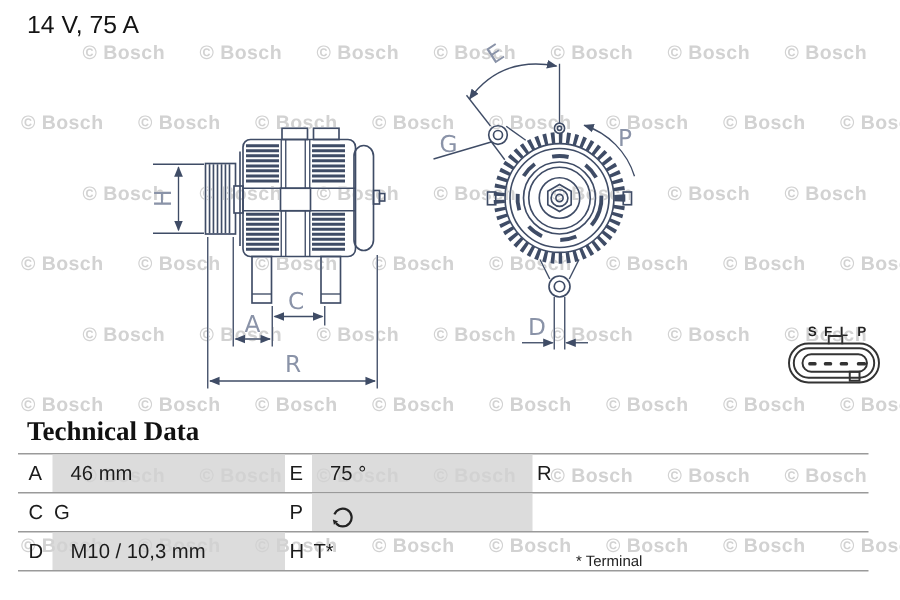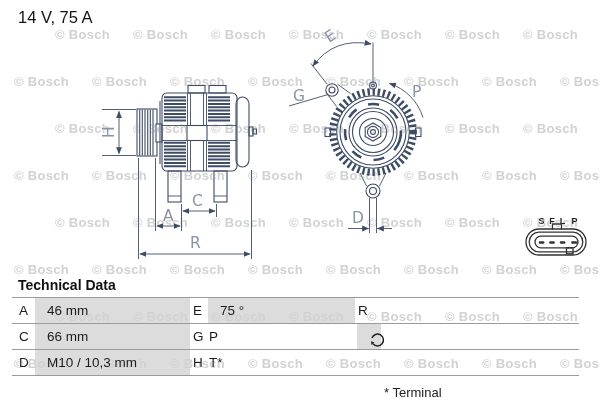--- a/index.html
+++ b/index.html
@@ -18,29 +18,29 @@
   .ln{stroke:var(--line);fill:none;stroke-width:1.1;}
   .thin{stroke-width:.9;}
   .wf{fill:#fff;}
   .dim{stroke:var(--line);fill:none;stroke-width:.9;}
   .dlabel{fill:var(--dim-label);font-family:"DejaVu Sans",sans-serif;font-size:15.5px;}
   .conn{stroke:var(--connector);fill:none;stroke-width:1.3;}
   .connf{fill:var(--connector);stroke:none;}
   .pinlab{fill:#222;font-family:"Liberation Sans",sans-serif;font-size:9px;font-weight:700;text-anchor:middle;}
   
   #tbl{position:absolute;left:12px;top:277px;width:567px;z-index:3;}
-  #tbl-title{font-size:14px;font-weight:700;margin:0 0 4px 6px;color:#111;}
+  #tbl-title{font-size:18px;font-weight:700;margin:0 0 4px 6px;color:#111;font-family:Liberation Serif, serif;}
   .t-row{display:grid;grid-template-columns:15px 155px 14px 147px 24px 192px;
          column-gap:2px;padding-left:6px;height:25px;align-items:stretch;
          border-top:1px solid var(--table-line);font-size:13.5px;}
   .t-row:last-child{border-bottom:1px solid var(--table-line);}
   .k,.v{line-height:25px;white-space:nowrap;}
   .k{padding-left:1px;}
   .v{background:var(--table-value-bg);padding-left:12px;}
-  #footnote{position:absolute;left:384px;top:385px;font-size:13px;color:#222;z-index:3;}
+  #footnote{position:absolute;left:384px;top:369px;font-size:10px;color:#222;z-index:3;}
   .roticon{vertical-align:middle;margin-top:4px;}
 </style>
 </head>
 <body>
 
 <div id="page">
 
   <div id="rating">14 V, 75 A</div>
 
   <svg id="dwg" width="600" height="400" viewBox="0 0 600 400">
@@ -173,21 +173,20 @@
     <div class="t-row">
       <div class="k">A</div>
       <div class="v">46 mm</div>
       <div class="k">E</div>
       <div class="v">75 °</div>
       <div class="k">R</div>
     </div>
 
     <div class="t-row">
       <div class="k">C</div>
-      <div class="v">66 mm</div>
       <div class="k">G</div>
       <div class="k">P</div>
       <div class="v">
         <svg class="roticon" width="17" height="17" viewBox="0 0 17 17">
           <path d="M2.96,6.98 A5.9,5.9 0 1 1 3.98,12.79" fill="none" stroke="#222" stroke-width="1.5"></path>
           <polygon points="1.9,10.3 5.4,11.6 2.6,13.9" fill="#222"></polygon>
         </svg>
       </div>
     </div>
 

